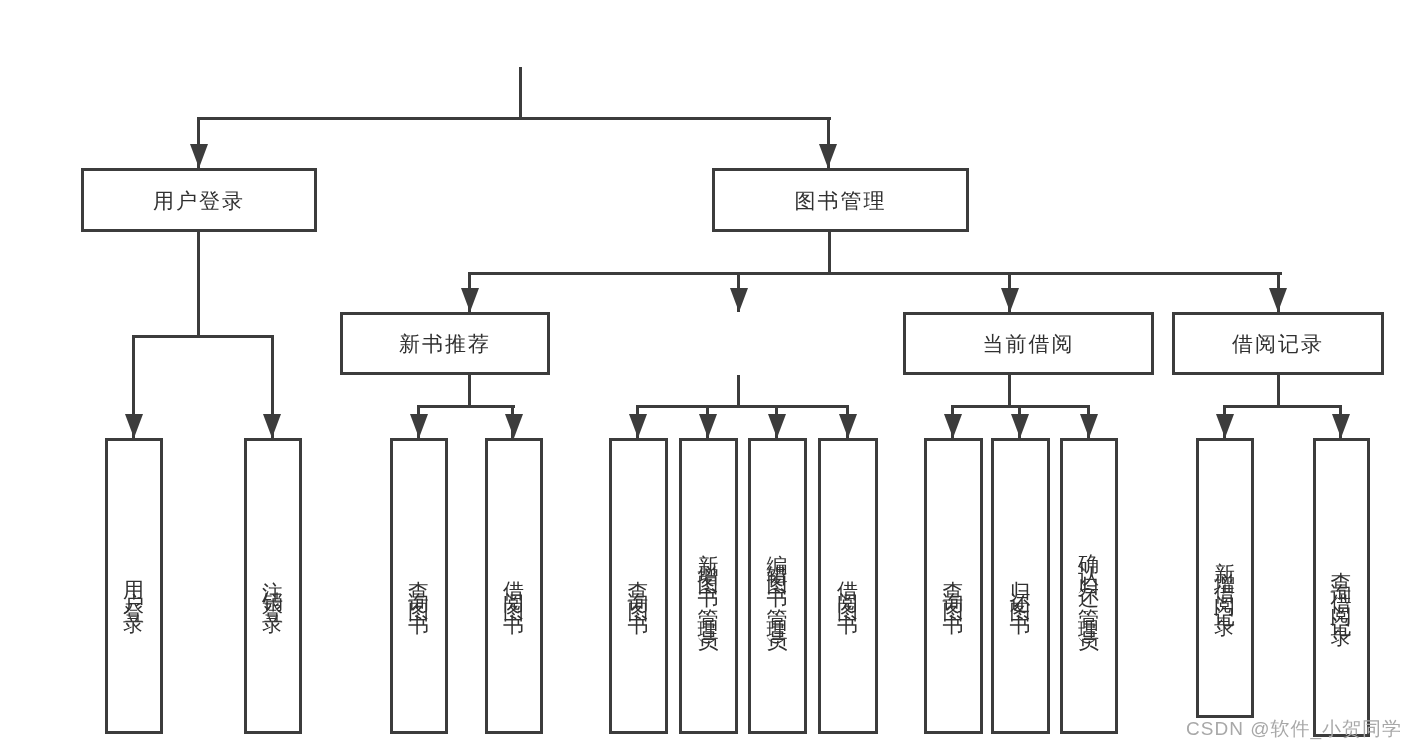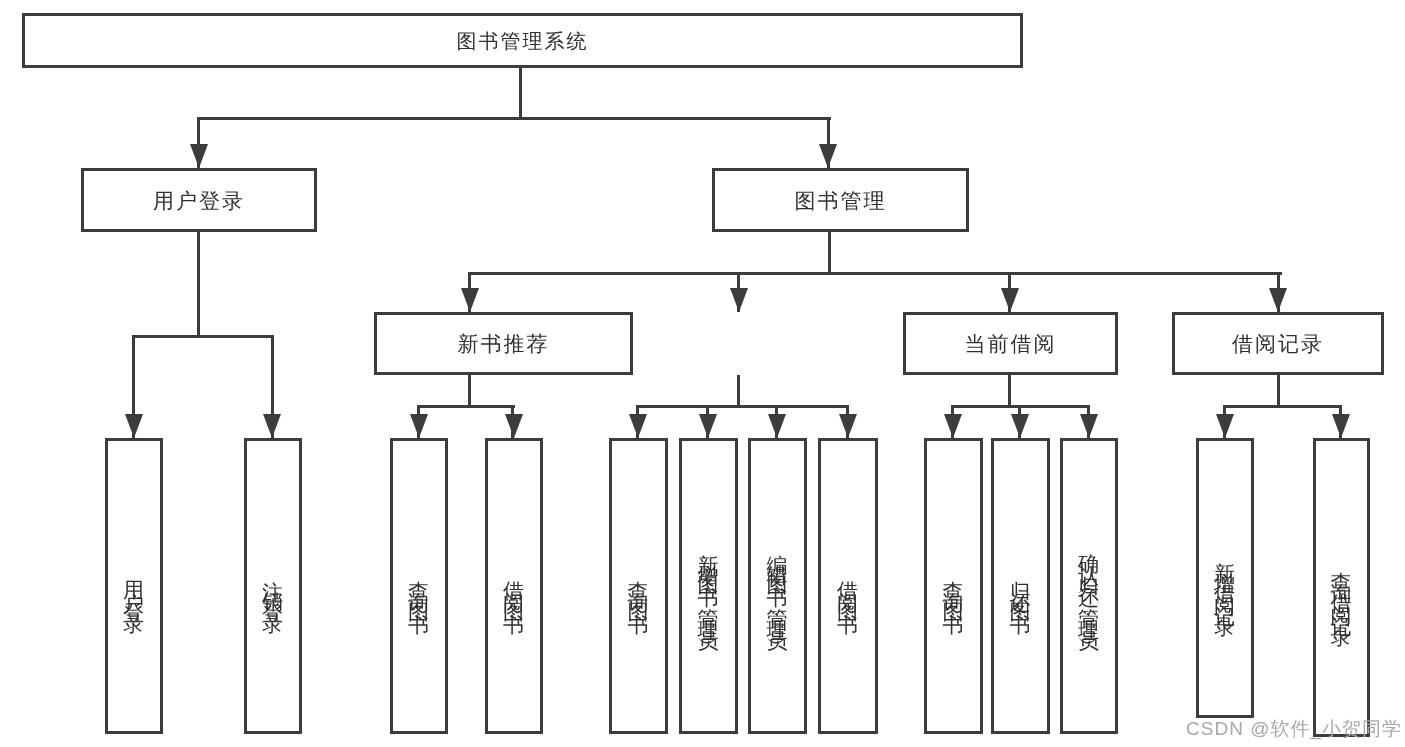--- a/index.html
+++ b/index.html
@@ -75,27 +75,26 @@
   <div class="ar" style="left:629px;top:414px"></div>
   <div class="ar" style="left:699px;top:414px"></div>
   <div class="ar" style="left:768px;top:414px"></div>
   <div class="ar" style="left:839px;top:414px"></div>
   <div class="ar" style="left:944px;top:414px"></div>
   <div class="ar" style="left:1011px;top:414px"></div>
   <div class="ar" style="left:1080px;top:414px"></div>
   <div class="ar" style="left:1216px;top:414px"></div>
   <div class="ar" style="left:1332px;top:414px"></div>
 
-  <div class="n root" style="left:22px;top:13px;width:1001px;height:55px">图书管理系统</div>
 
   <div class="n" style="left:81px;top:168px;width:236px;height:64px">用户登录</div>
   <div class="n" style="left:712px;top:168px;width:257px;height:64px">图书管理</div>
 
-  <div class="n" style="left:374px;top:312px;width:259px;height:63px">新书推荐</div>
-  <div class="n" style="left:903px;top:312px;width:215px;height:63px">当前借阅</div>
+  <div class="n" style="left:340px;top:312px;width:210px;height:63px">新书推荐</div>
+  <div class="n" style="left:903px;top:312px;width:251px;height:63px">当前借阅</div>
   <div class="n" style="left:1172px;top:312px;width:212px;height:63px">借阅记录</div>
 
   <div class="n v" style="left:105px;top:438px;width:58px;height:296px">用户登录</div>
   <div class="n v" style="left:244px;top:438px;width:58px;height:296px">注销登录</div>
   <div class="n v" style="left:390px;top:438px;width:58px;height:296px">查询图书</div>
   <div class="n v" style="left:485px;top:438px;width:58px;height:296px">借阅图书</div>
   <div class="n v" style="left:609px;top:438px;width:59px;height:296px">查询图书</div>
   <div class="n v" style="left:679px;top:438px;width:59px;height:296px">新增图书（管理员）</div>
   <div class="n v" style="left:748px;top:438px;width:59px;height:296px">编辑图书（管理员）</div>
   <div class="n v" style="left:818px;top:438px;width:60px;height:296px">借阅图书</div>

